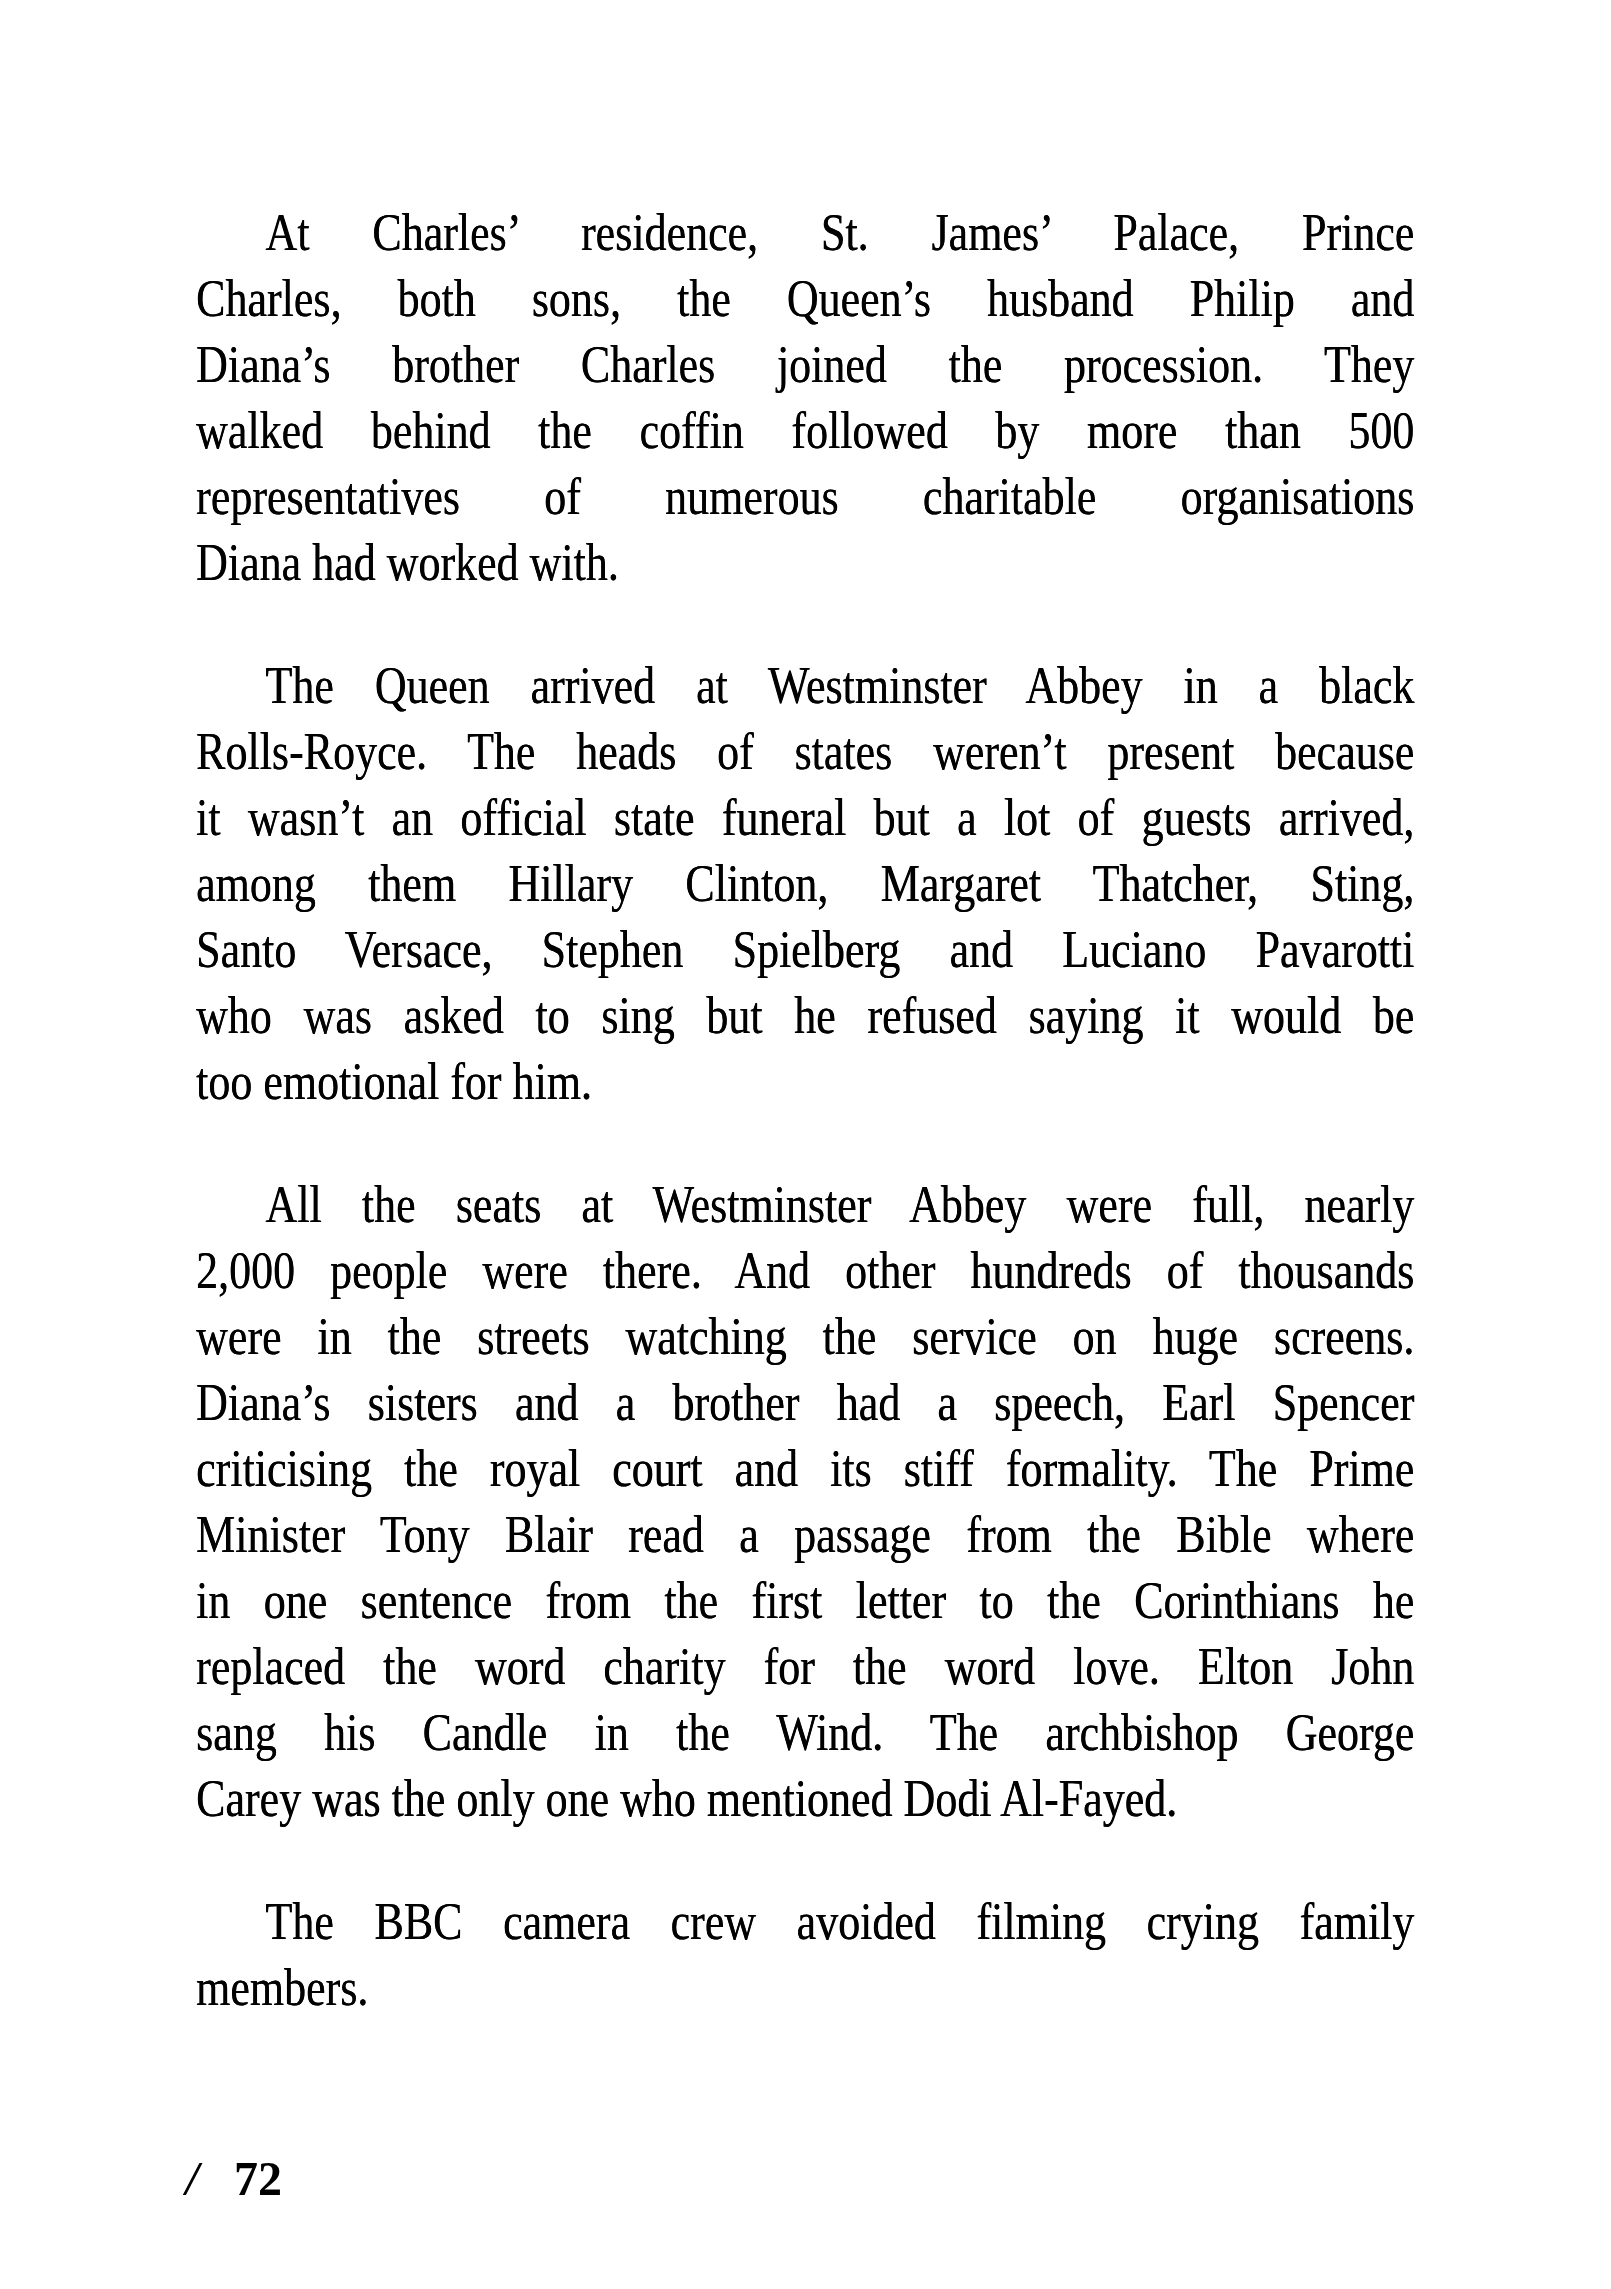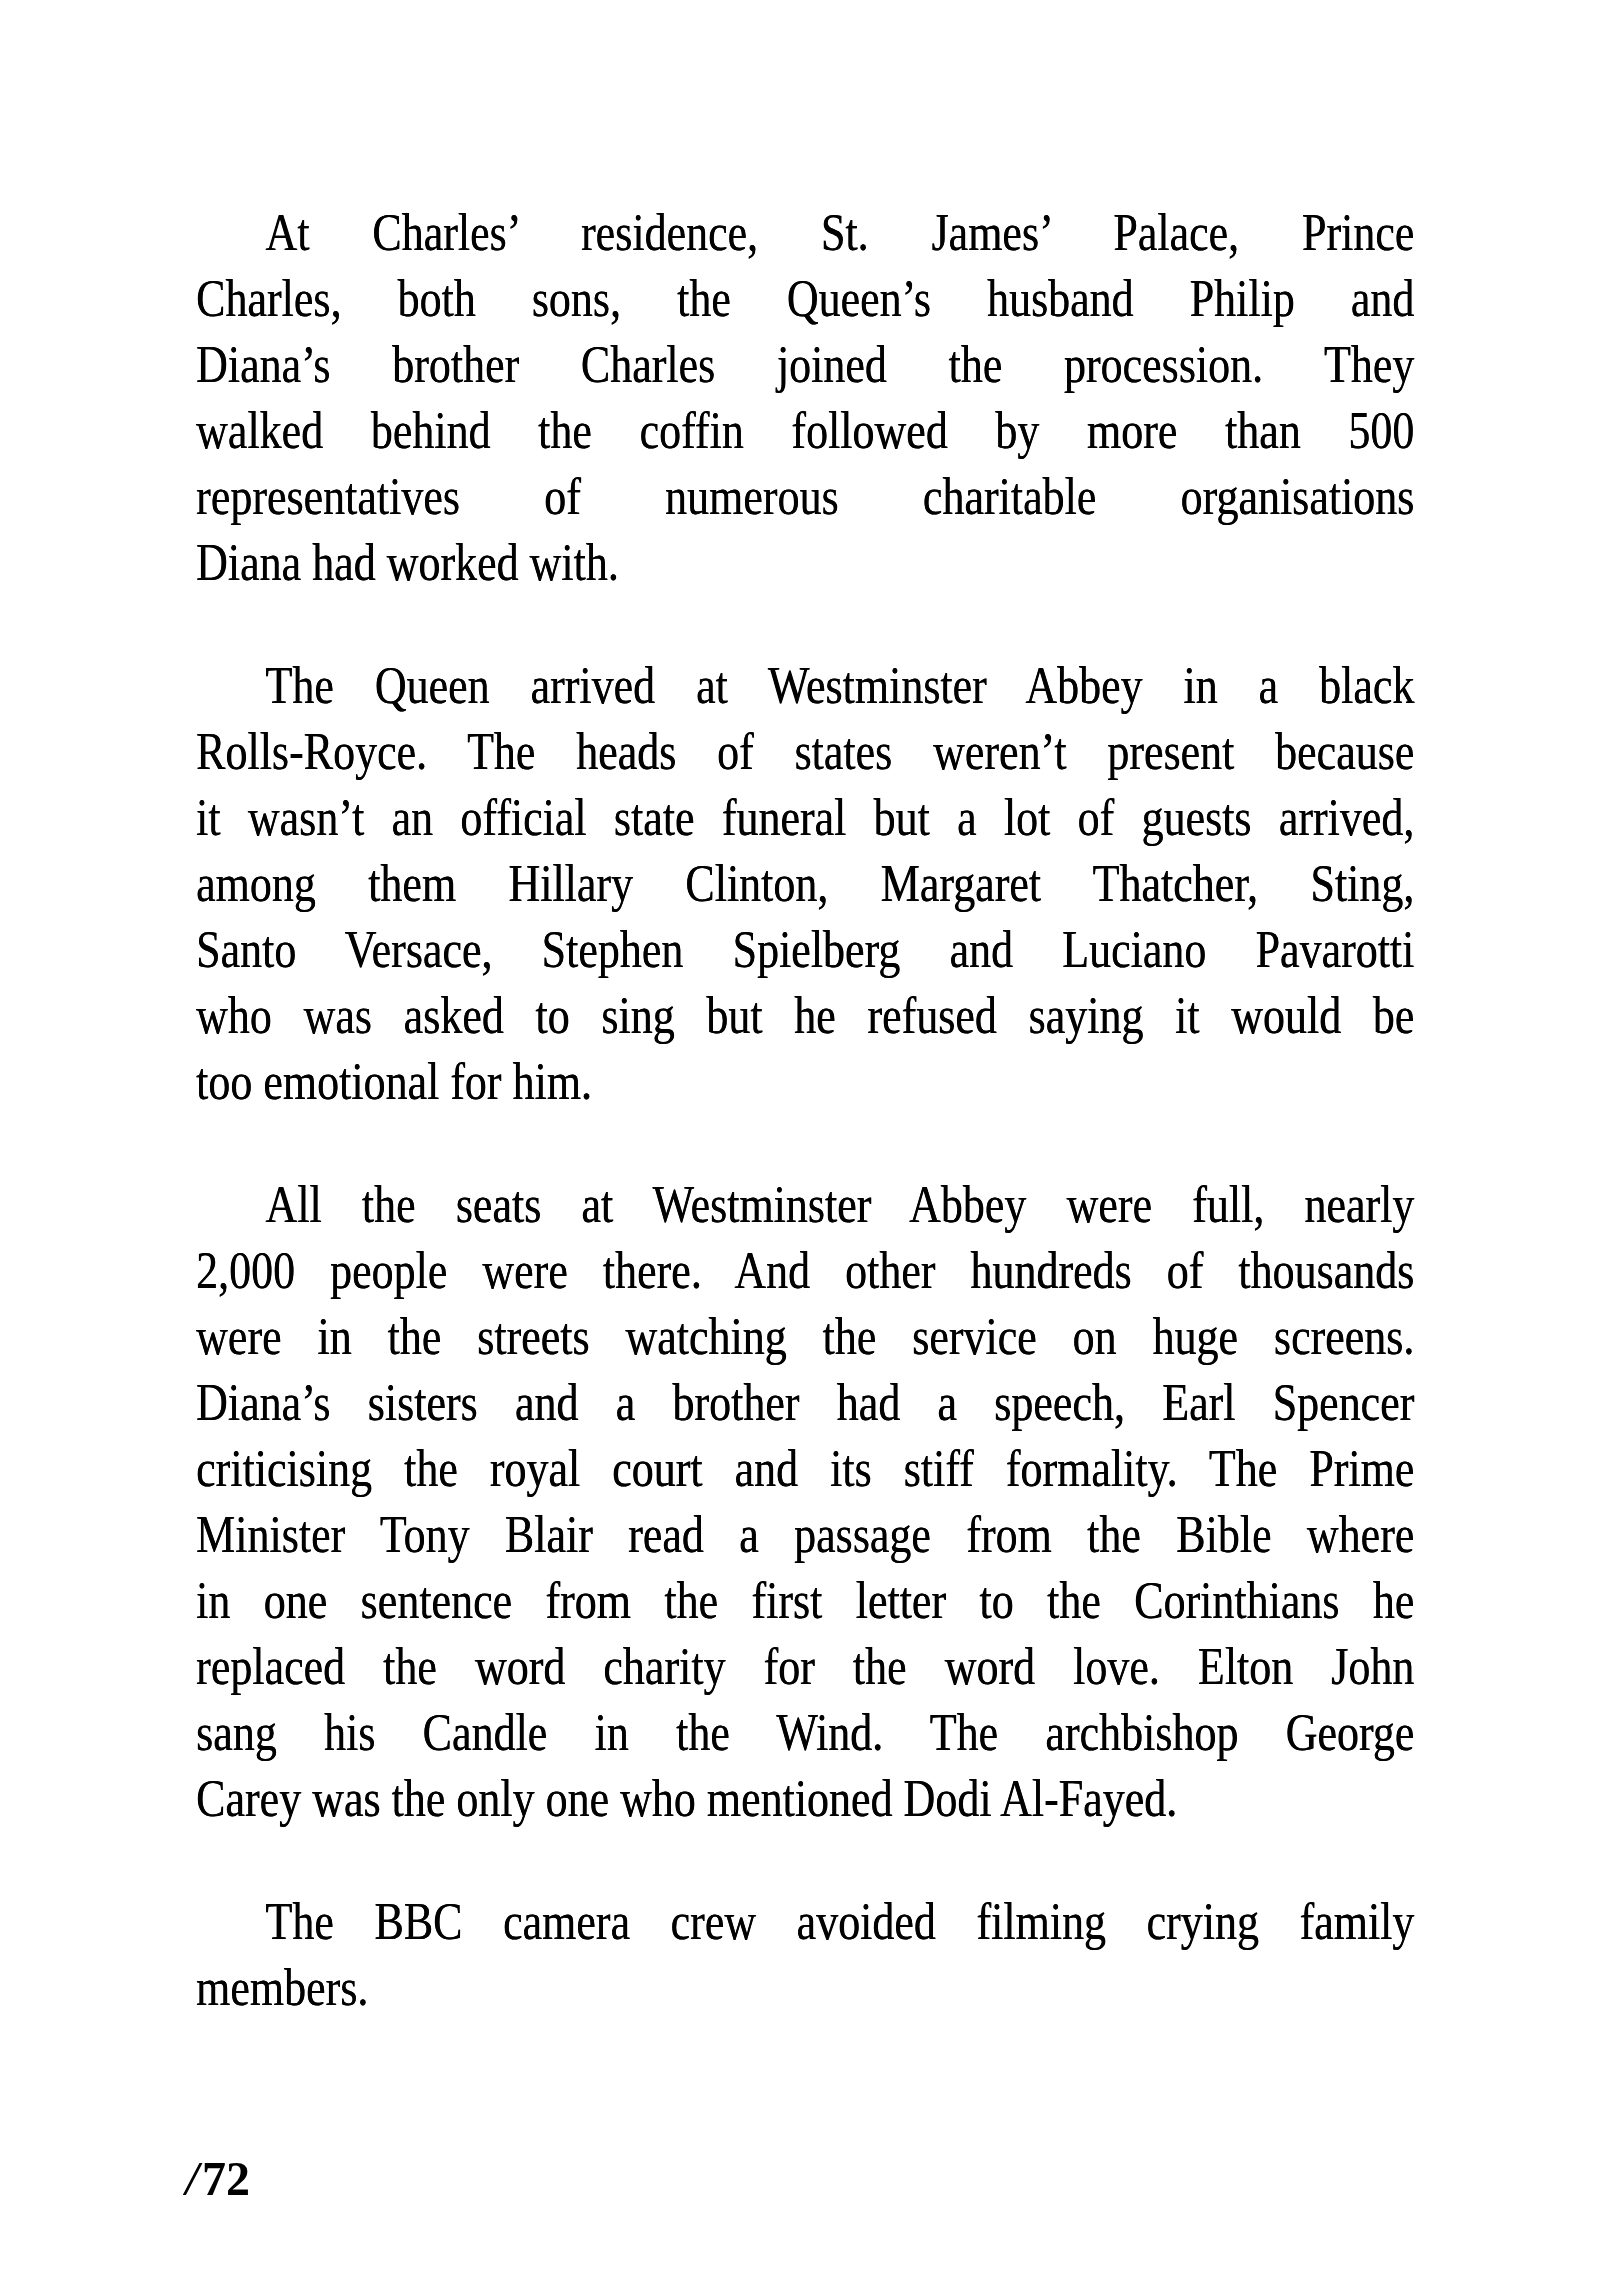--- a/index.html
+++ b/index.html
@@ -54,20 +54,21 @@
     white-space: nowrap;
   }
   .footer .slash {
     font-style: italic;
     font-weight: normal;
     text-shadow: 0.4px 0 0 currentColor;
     padding-right: 3.7px;
   }
   .footer .num {
     font-weight: bold;
+    margin-left: 32px;
   }
 </style>
 </head>
 <body>
 
 <div class="page">
   <div class="text-block">
       <div class="paragraph">
         <div class="line first">At Charles’ residence, St. James’ Palace, Prince</div>
         <div class="line">Charles, both sons, the Queen’s husband Philip and</div>

